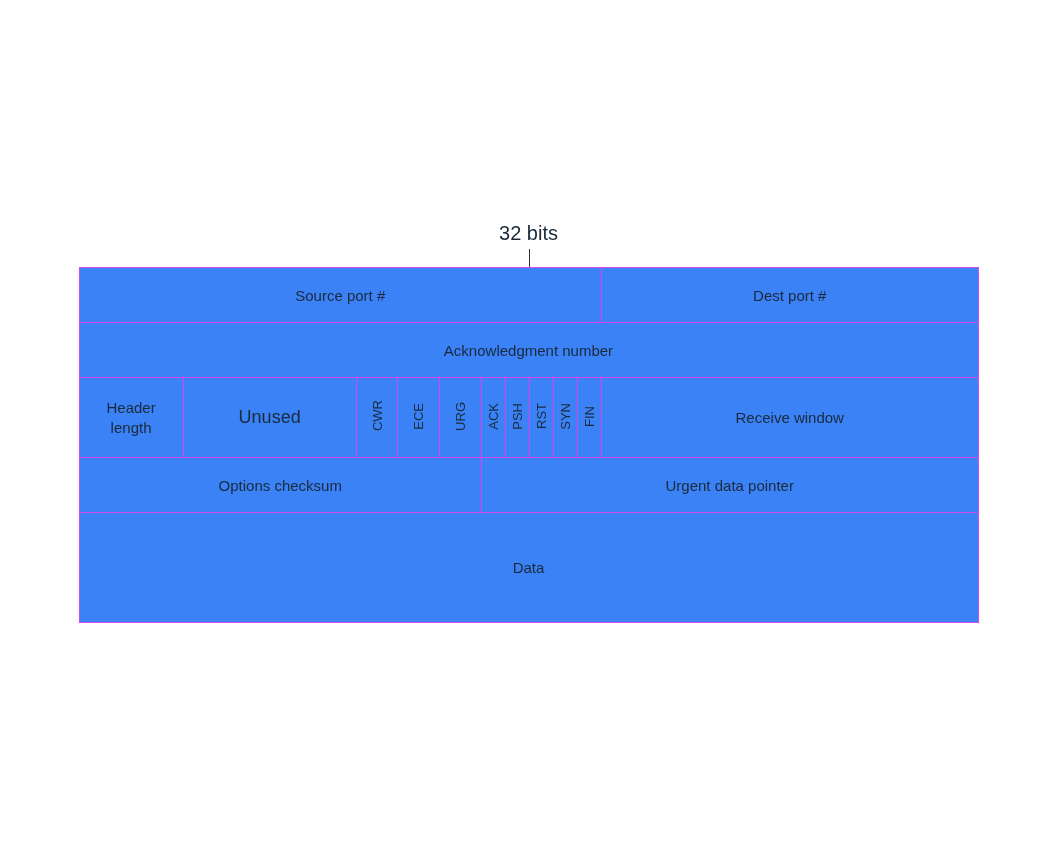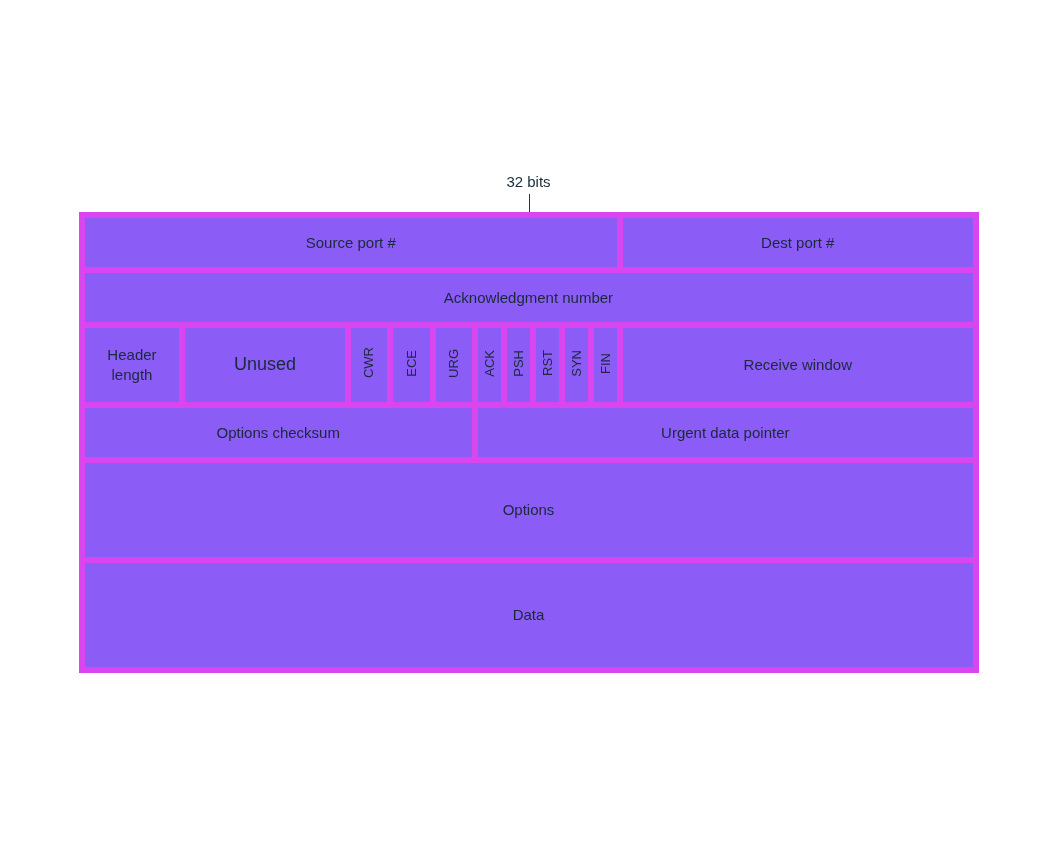--- a/index.html
+++ b/index.html
@@ -14,21 +14,21 @@
       color: #1a2a3a;
     }
     .diagram-container {
       display: flex;
       flex-direction: column;
       align-items: center;
       width: 900px;
       padding: 20px 0;
     }
     .bits-label {
-      font-size: 15px;
+      font-size: 20px;
       color: #1a2a3a;
       margin-bottom: 4px;
       align-self: center;
     }
     .tick-line {
       width: 100%;
       position: relative;
       height: 18px;
       margin-bottom: 0;
     }
@@ -40,22 +40,22 @@
       width: 1px;
       height: 18px;
       background: #333;
     }
     .table {
       width: 100%;
       border-collapse: collapse;
       border: 1.5px solid #5a8fa8;
     }
     .table td, .table th {
-      border: 6px solid #d946ef;
-      background: #8b5cf6;
+      border: 1px solid #d946ef;
+      background: #3b82f6;
       text-align: center;
       vertical-align: middle;
       padding: 0 4px;
     }
     .row-standard {
       height: 55px;
     }
     .row-flags {
       height: 80px;
     }
@@ -130,22 +130,19 @@
       <td class="cell-flag"><span class="rotated-text">SYN</span></td>
       <td class="cell-flag"><span class="rotated-text">FIN</span></td>
       <td colspan="2" class="cell-receive-window">Receive window</td>
     </tr>
 
     <tr class="row-standard">
       <td colspan="5" class="cell-half">Options checksum</td>
       <td colspan="7" class="cell-half">Urgent data pointer</td>
     </tr>
 
-    <tr class="row-options">
-      <td colspan="12" class="cell-full">Options</td>
-    </tr>
 
     <tr class="row-data">
       <td colspan="12" class="cell-full">Data</td>
     </tr>
   </tbody>
     </table>
 </div>
 
 </body></html>

